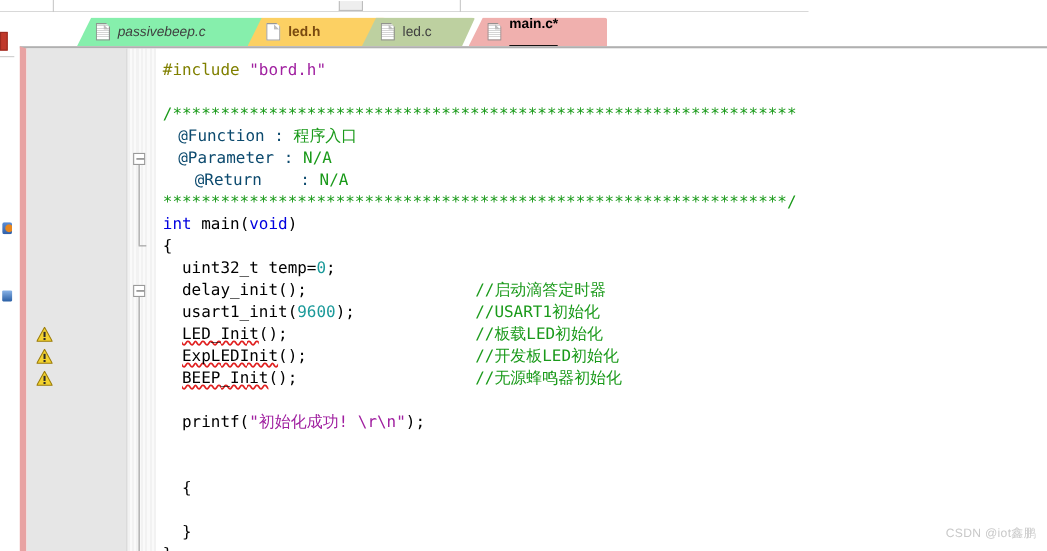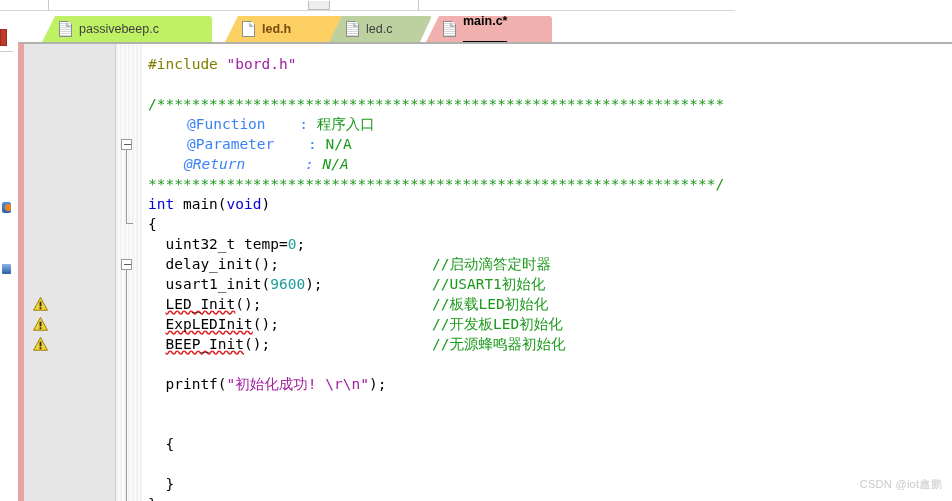--- a/index.html
+++ b/index.html
@@ -75,21 +75,21 @@
     background:
       repeating-linear-gradient(0deg, #d5d5d5 0 1px, #ffffff 1px 2px);
   }
   .tab-doc-icon::after {
     content:""; position:absolute; right:0; top:0;
     width:5px; height:5px; background:#bdbdbd;
     clip-path: polygon(0 0, 100% 100%, 0 100%);
   }
   .tab-label { line-height: 1; }
 
-  .tab-passive { left: 28px; width: 170px; background: #bef264; }
+  .tab-passive { left: 56px; width: 170px; background: #86efac; font-style: italic; }
   .tab-passive .tab-label { color: #3f3f3f; }
   .tab-ledh  { left: 211px; width: 126px; background: #fcd063; }
   .tab-ledh .tab-label { color: #7a4a10; font-weight: 600; }
   .tab-ledc  { left: 315px; width: 103px; background: #bdd0a0; }
   .tab-ledc .tab-label { color: #3f3f3f; }
   .tab-main  { left: 412px; width: 126px; background: #f0b0ae; }
   .tab-main .tab-label {
     color: #000000; font-weight: 700;
     border-bottom: 2px solid #000000; padding-bottom: 14px;
   }
@@ -147,21 +147,21 @@
     position: absolute; left: 6px; top: 0; height: 20px; line-height: 20px;
     white-space: pre; color: #000000;
     font-family: "DejaVu Sans Mono", monospace; font-size: 14.5px;
   }
 
   
   .kw      { color: #0000e0; }
   .str     { color: #a020a0; }
   .num     { color: #1b9a9a; }
   .cmt     { color: #1a9a1a; }
-  .cmt-tag { color: #3b82f6; margin-left: 25px; }
+  .cmt-tag { color: #0c4a6e; }
   .prep    { color: #808000; }
   .prepstr { color: #a020a0; }
   .err     {
     text-decoration: underline wavy #e02020;
     text-decoration-skip-ink: none;
   }
 
   
   .fold-box {
     position: absolute; width: 11px; height: 11px;
@@ -296,21 +296,21 @@
 
       <div class="row" style="top:70px;">
         <div class="code" style="left:20px;"><span class="cmt-tag">@Function</span><span class="cmt-tag"> : </span><span class="cmt">程序入口</span></div>
       </div>
 
       <div class="row" style="top:90px;text-align:right;">
         <div class="code" style="left:20px;"><span class="cmt-tag">@Parameter</span><span class="cmt-tag"> : </span><span class="cmt">N/A</span></div>
       </div>
 
       <div class="row" style="top:110px;">
-        <div class="code" style="left:17px;font-style:italic;"><span class="cmt-tag">@Return</span><span class="cmt-tag">    : </span><span class="cmt">N/A</span></div>
+        <div class="code" style="left:35px;"><span class="cmt-tag">@Return</span><span class="cmt-tag">    : </span><span class="cmt">N/A</span></div>
       </div>
 
       <div class="row" style="top:130px;">
         <div class="code"><span class="cmt">*****************************************************************/</span></div>
       </div>
 
       <div class="row" style="top:150px;">
         <div class="code"><span class="kw">int</span><span> main(</span><span class="kw">void</span><span>)</span></div>
       </div>
 

